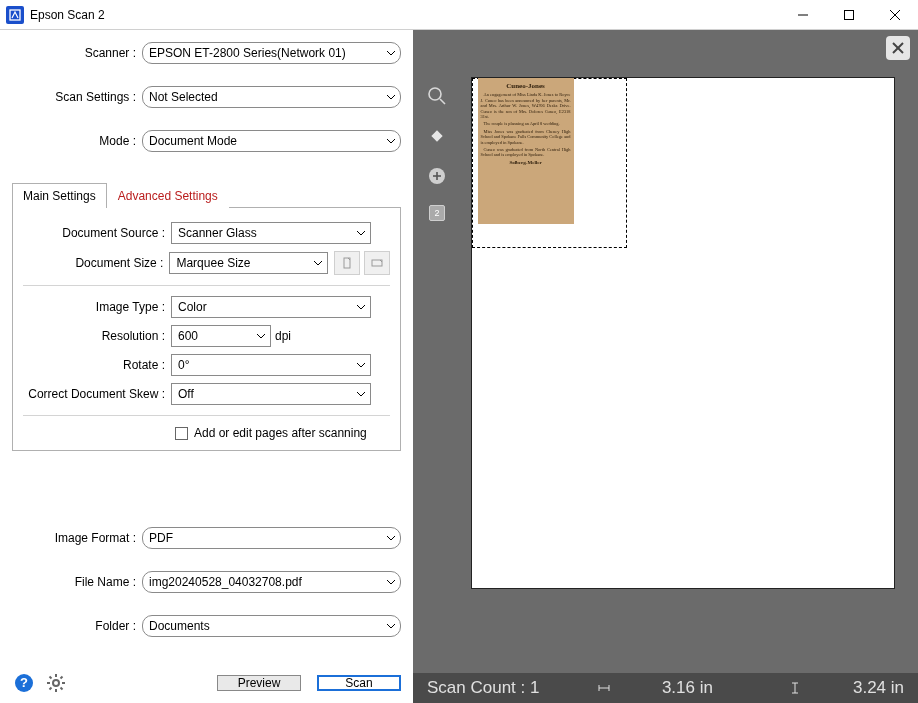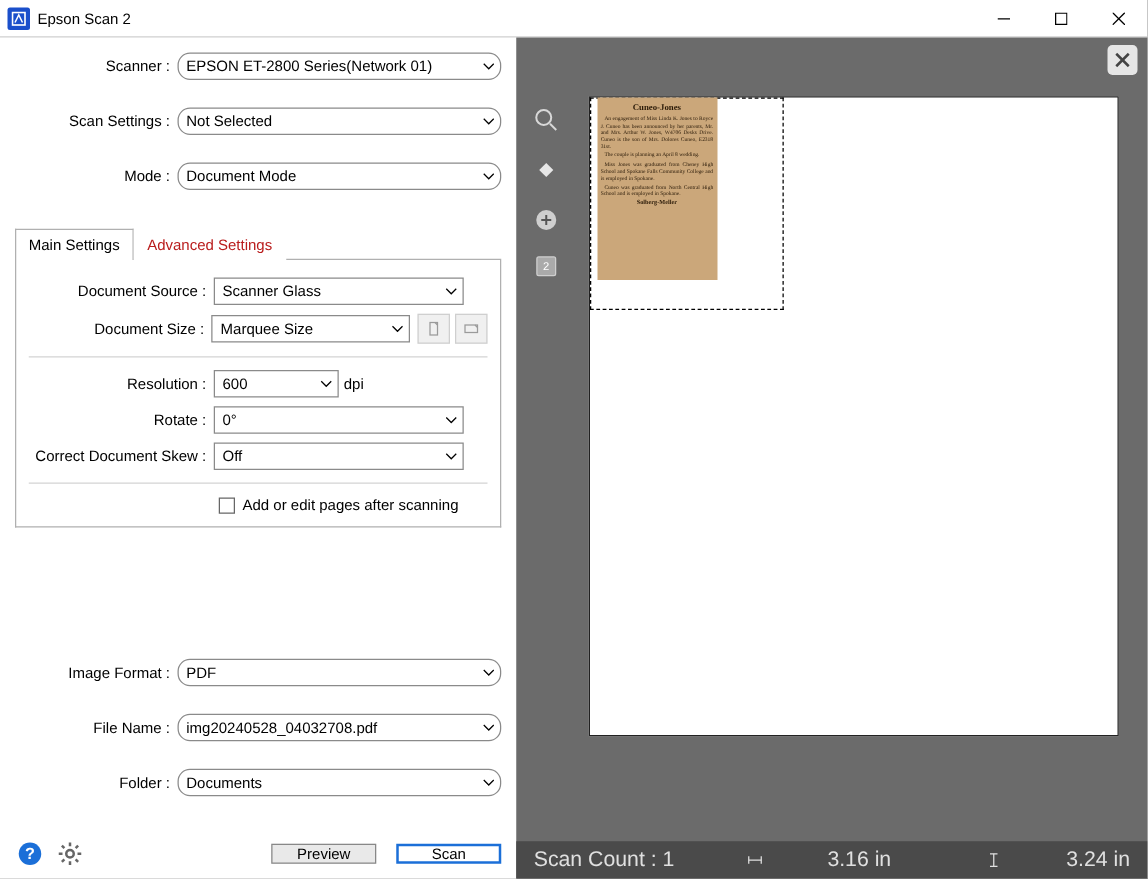--- a/index.html
+++ b/index.html
@@ -182,20 +182,31 @@
             </div>
           <div class="size-btn">
               <svg viewBox="0 0 14 14">
                 <rect x="2" y="4" width="10" height="6" fill="none" stroke="#9a9a9a"></rect>
                 <path d="M10 4 L12 6" fill="none" stroke="#9a9a9a"></path>
               </svg>
             </div>
         </div>
       </div>
       <hr class="hr">
+      <div class="sub-row">
+        <label>Image Type :</label>
+        <div class="select">
+          <span>Color</span>
+          <span class="chev">
+              <svg viewBox="0 0 10 6">
+                <path d="M1 1 L5 5 L9 1" fill="none" stroke="#000"></path>
+              </svg>
+            </span>
+        </div>
+      </div>
       <div class="sub-row">
         <label>Resolution :</label>
         <div class="select narrow">
           <span>600</span>
           <span class="chev">
               <svg viewBox="0 0 10 6">
                 <path d="M1 1 L5 5 L9 1" fill="none" stroke="#000"></path>
               </svg>
             </span>
         </div>

